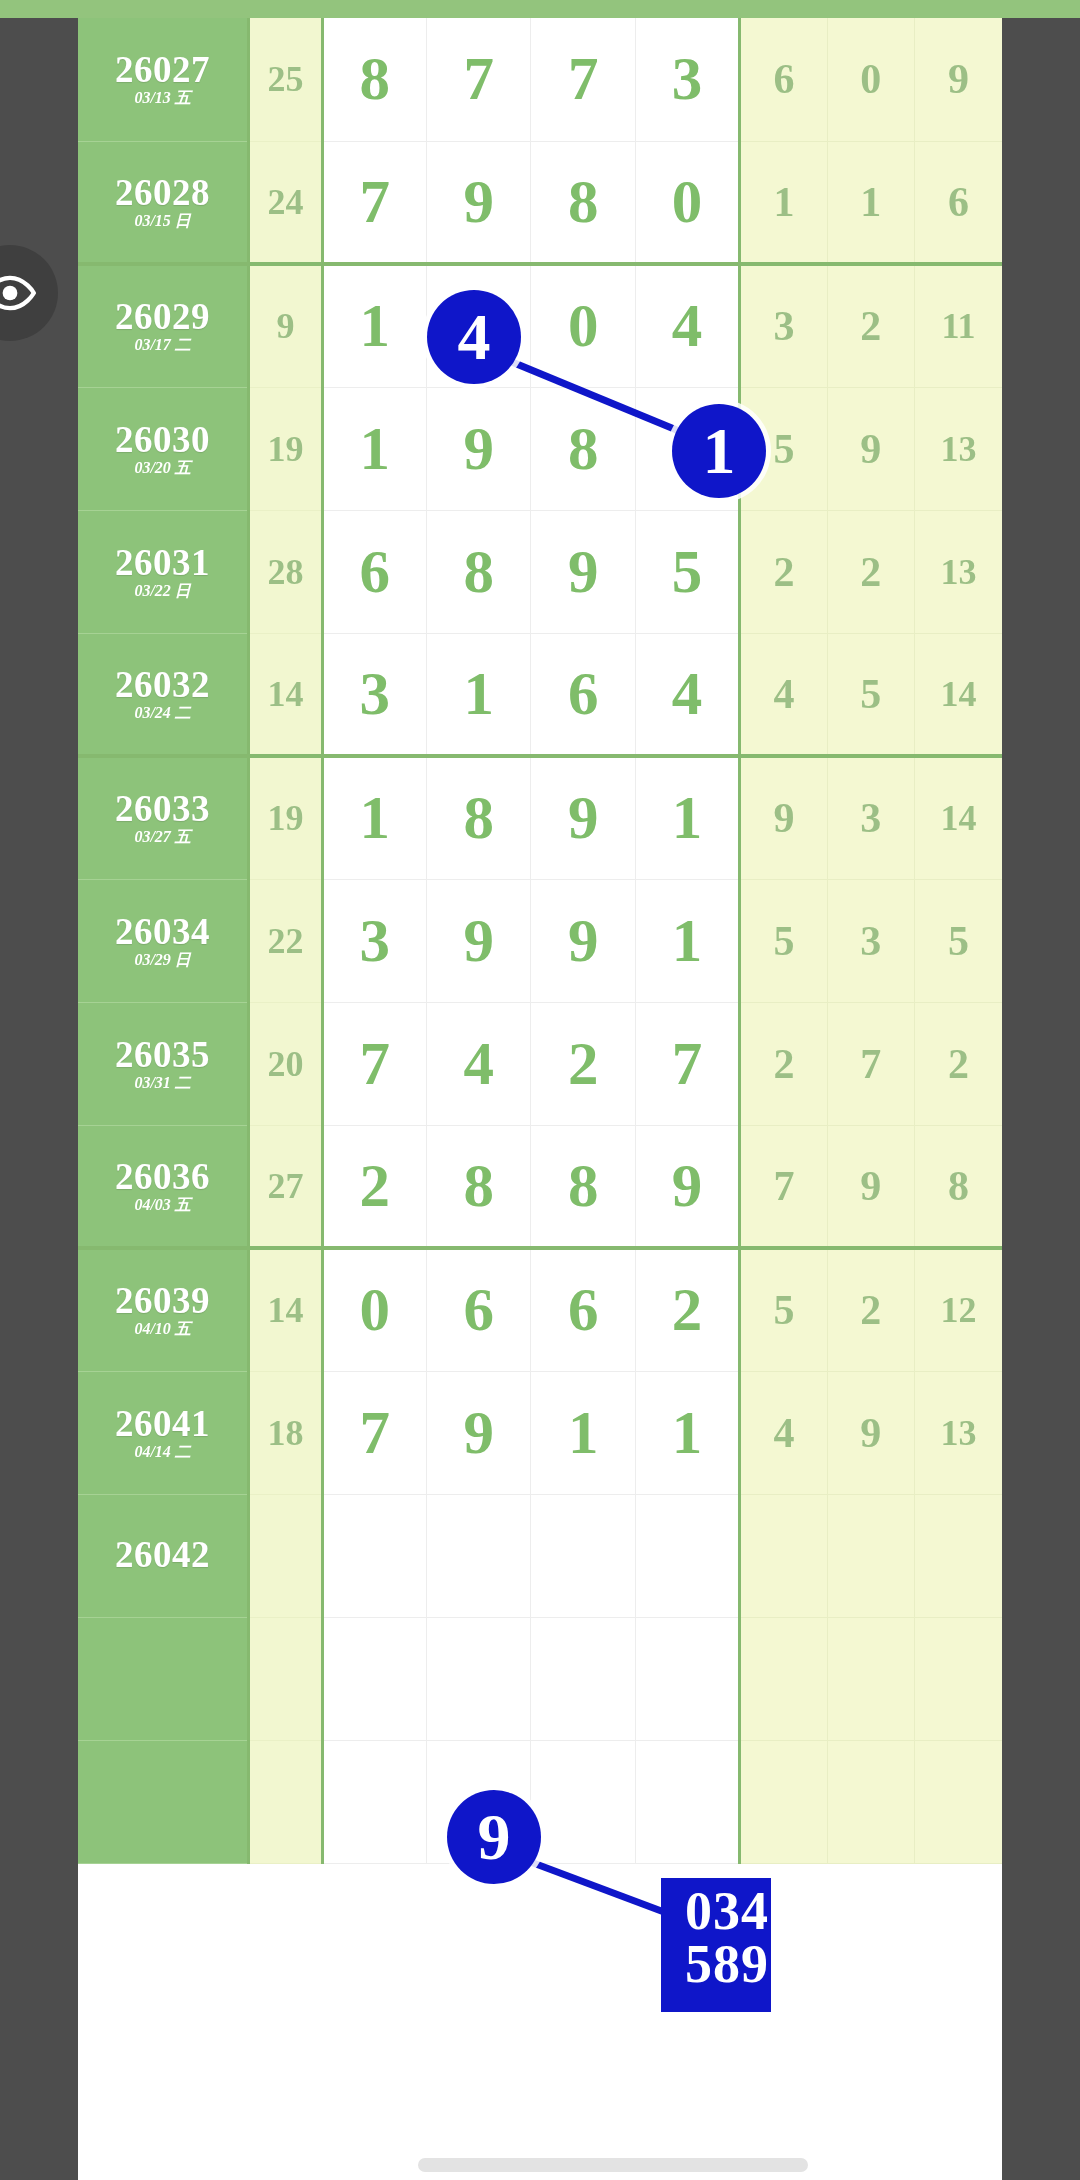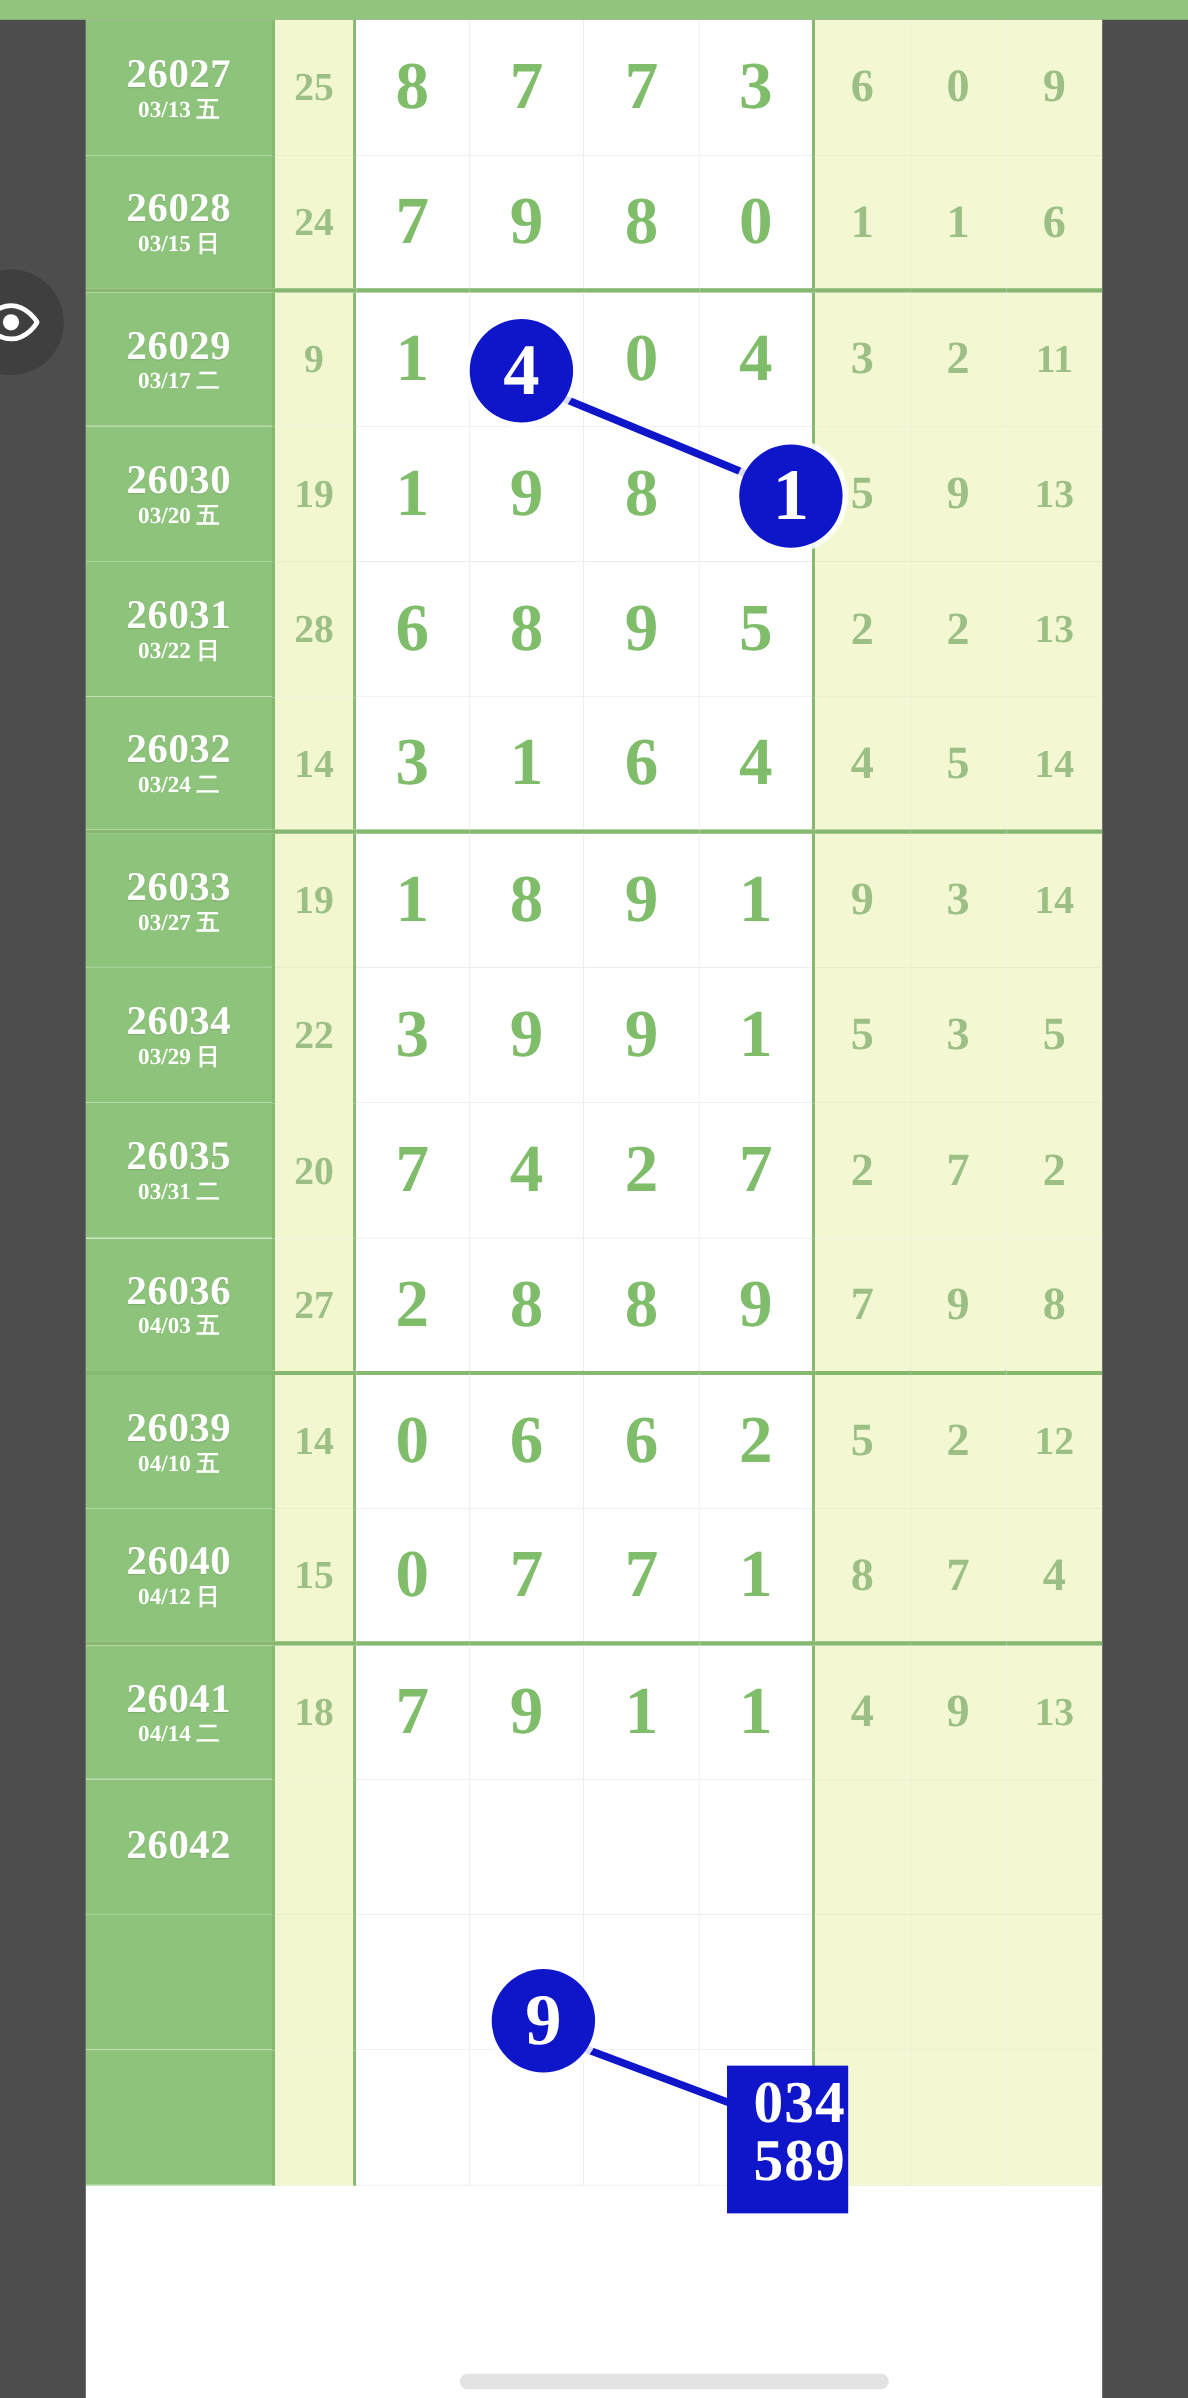--- a/index.html
+++ b/index.html
@@ -67,24 +67,25 @@
   }
   td.draw .did {
     font-size: 37px;
     font-weight: bold;
     letter-spacing: 0.5px;
     display: block;
     text-shadow: 0 1px 1px rgba(0,0,0,.12);
     font-family: Liberation Serif, serif;
   }
   td.draw .ddate {
-    font-size: 21px;
+    font-size: 16px;
     font-weight: bold;
     display: block;
     margin-top: 0;
+    font-style: italic;
   }
 
   
   td.sum {
     background: #f2f7d0;
     color: #9cbf86;
     font-size: 36px;
     font-weight: bold;
     border-bottom: 1px solid #eaf0c6;
     border-right: 3px solid #86b96f;
@@ -346,34 +347,20 @@
             </td>
             <td class="sum">14</td>
             <td class="num first">0</td>
             <td class="num">6</td>
             <td class="num">6</td>
             <td class="num">2</td>
             <td class="tail first">5</td>
             <td class="tail">2</td>
             <td class="tail last two">12</td>
           </tr>
-          <tr class="grp-end">
-            <td class="draw">
-              <span class="did">26040</span>
-              <span class="ddate">04/12 日</span>
-            </td>
-            <td class="sum">15</td>
-            <td class="num first">0</td>
-            <td class="num">7</td>
-            <td class="num">7</td>
-            <td class="num">1</td>
-            <td class="tail first">8</td>
-            <td class="tail">7</td>
-            <td class="tail last">4</td>
-          </tr>
           <tr>
             <td class="draw">
               <span class="did">26041</span>
               <span class="ddate">04/14 二</span>
             </td>
             <td class="sum">18</td>
             <td class="num first">7</td>
             <td class="num">9</td>
             <td class="num">1</td>
             <td class="num">1</td>

